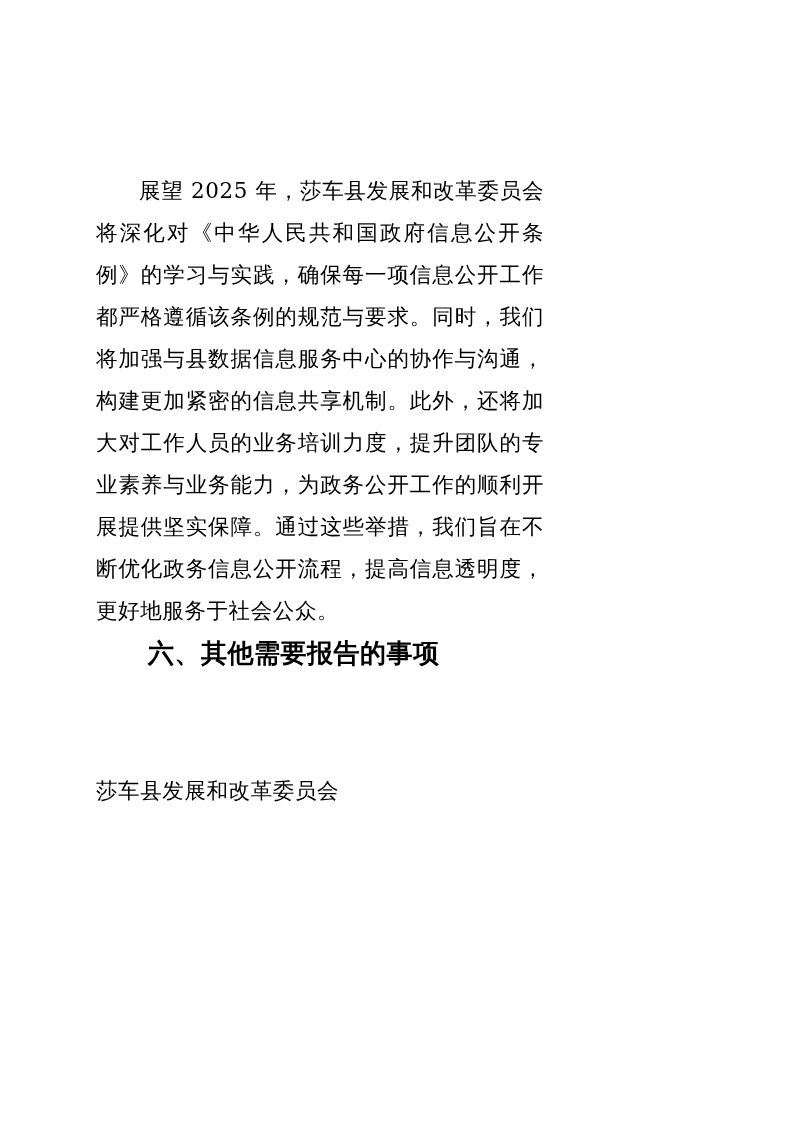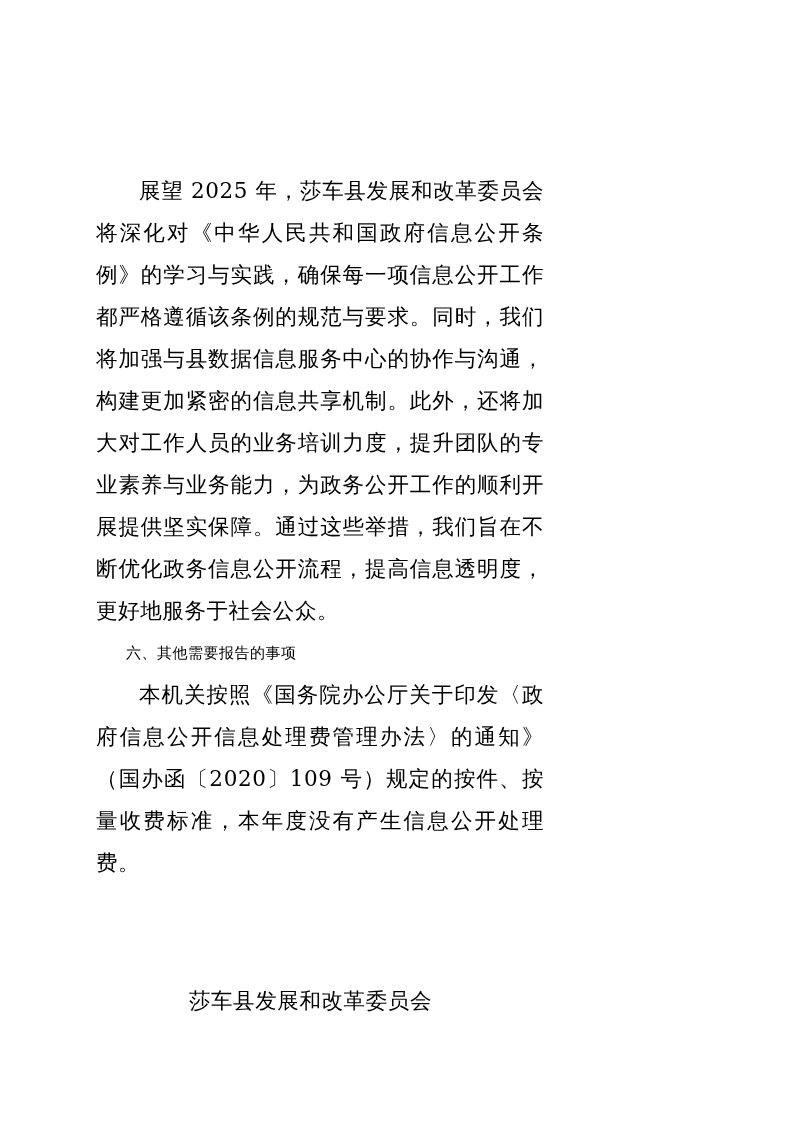--- a/index.html
+++ b/index.html
@@ -30,28 +30,28 @@
   }
   .para {
     text-indent: 2em;
     margin: 0;
     padding: 0;
   }
   .section-heading {
     text-indent: 2em;
     margin: 0;
     padding: 0;
-    font-weight: normal;
+    font-weight: bold;
     font-family: "DejaVu Sans", "Liberation Sans", sans-serif;
-    font-size: 15px;
+    font-size: 26px;
     letter-spacing: 0.5px;
   }
   .signature-block {
     margin-top: 96px;
-    text-align: right;
+    text-align: left;
     padding-right: 112px;
     font-size: 21.5px;
     line-height: 42px;
     letter-spacing: 0.6px;
   }
   .sign-line {
     margin: 0;
     padding: 0;
     white-space: nowrap;
   }
@@ -62,19 +62,18 @@
     padding-right: 4px;
   }
 </style>
 </head>
 <body>
 
 <div class="page">
   <div class="doc-body">
     <p class="para">展望 2025 年，莎车县发展和改革委员会将深化对《中华人民共和国政府信息公开条例》的学习与实践，确保每一项信息公开工作都严格遵循该条例的规范与要求。同时，我们将加强与县数据信息服务中心的协作与沟通，构建更加紧密的信息共享机制。此外，还将加大对工作人员的业务培训力度，提升团队的专业素养与业务能力，为政务公开工作的顺利开展提供坚实保障。通过这些举措，我们旨在不断优化政务信息公开流程，提高信息透明度，更好地服务于社会公众。</p>
     <p class="section-heading">六、其他需要报告的事项</p>
-    <p class="para">本机关按照《国务院办公厅关于印发〈政府信息公开信息处理费管理办法〉的通知》（国办函〔2020〕109 号）规定的按件、按量收费标准，本年度没有产生信息公开处理费。</p>
   </div>
 
   <div class="signature-block">
     <p class="sign-line">莎车县发展和改革委员会</p>
   </div>
 </div>
 
 </body></html>

